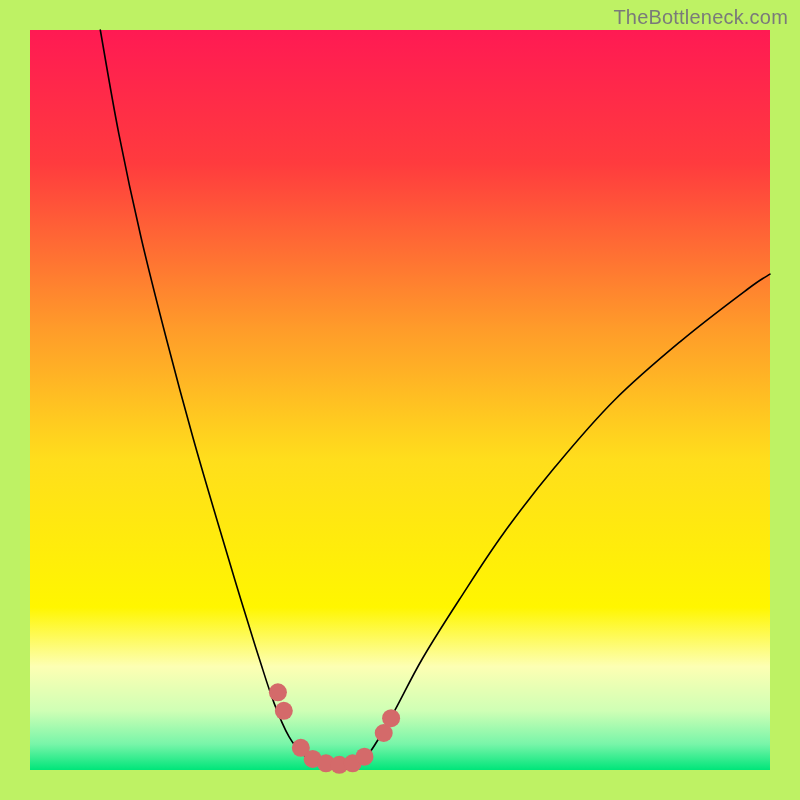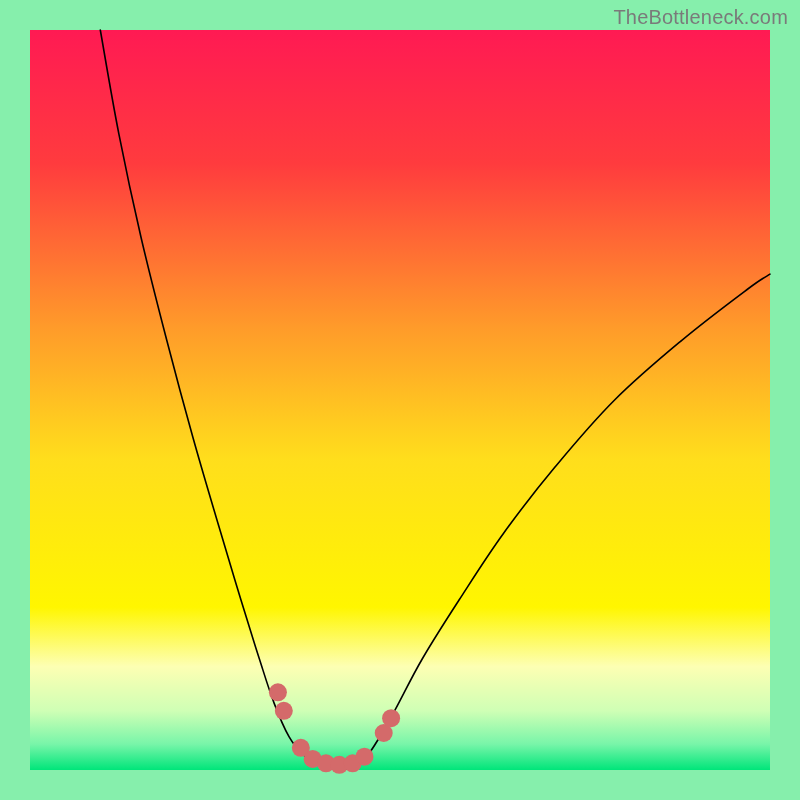--- a/index.html
+++ b/index.html
@@ -8,21 +8,21 @@
     width: 800px;
     height: 800px;
     background: #000;
     overflow: hidden;
     font-family: Arial, Helvetica, sans-serif;
   }
   .stage {
     position: relative;
     width: 800px;
     height: 800px;
-    background: #86efac;
+    background: #bef264;
   }
   .watermark {
     position: absolute;
     top: 6px;
     right: 12px;
     color: #7a7a7a;
     font-size: 20px;
     font-weight: 400;
     letter-spacing: 0.2px;
     z-index: 5;

